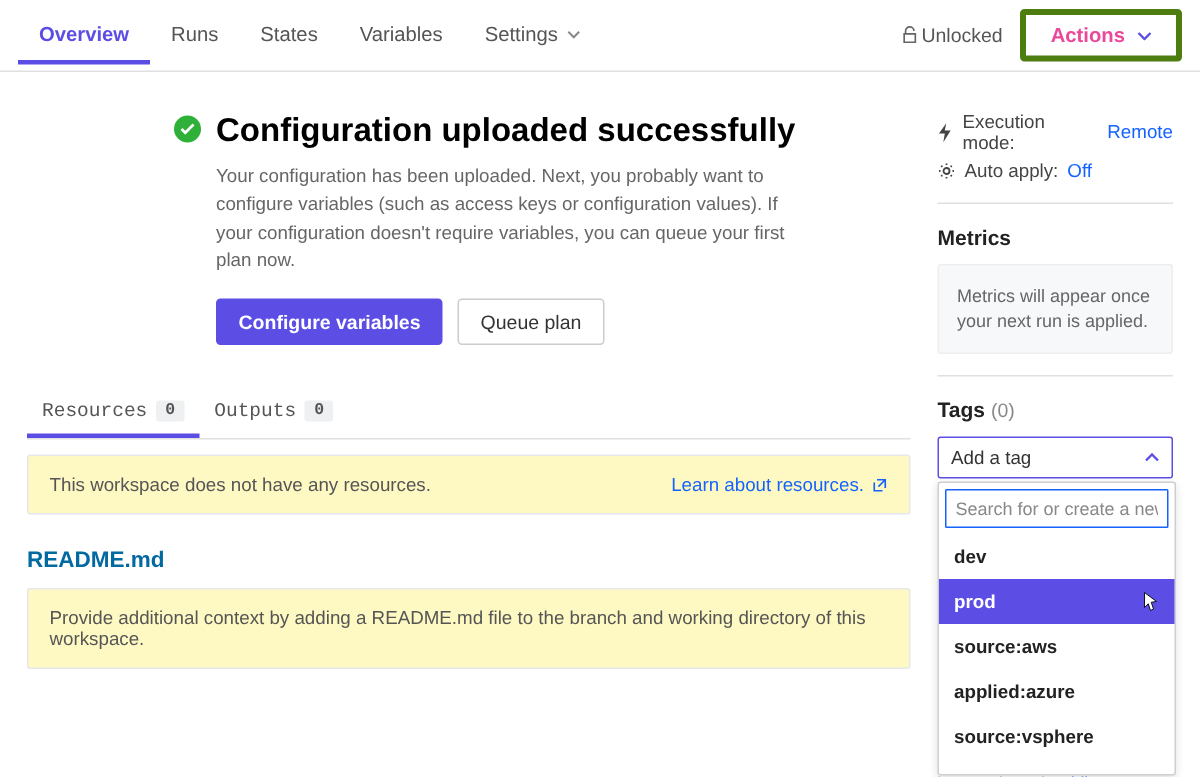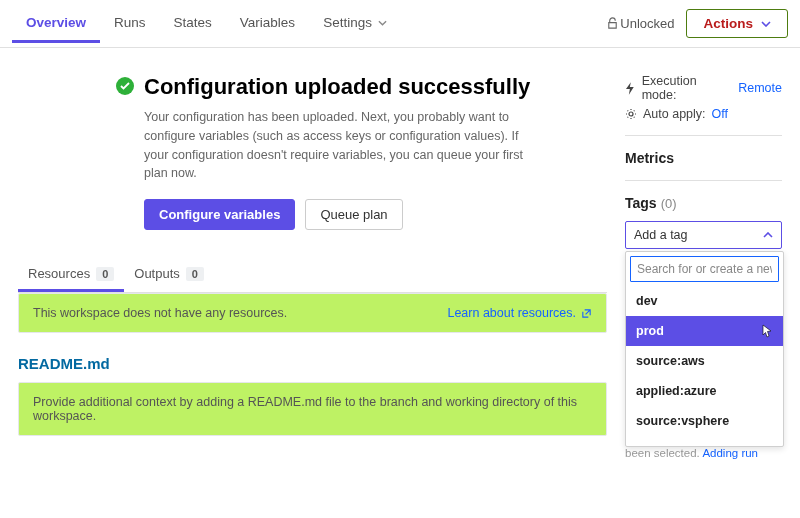--- a/index.html
+++ b/index.html
@@ -3,36 +3,36 @@
 <meta charset="utf-8">
 <style>
 * { box-sizing: border-box; margin: 0; padding: 0; }
 body { font-family: -apple-system, BlinkMacSystemFont, "Segoe UI", Helvetica, Arial, sans-serif; font-size: 13px; color: #333; background: #fff; width: 800px; height: 518px; overflow: hidden; }
 .tabs-row { display: flex; align-items: center; border-bottom: 1px solid #e0e0e0; padding: 0 12px; height: 48px; }
 .tabs-left { display: flex; gap: 0; }
 .tab { padding: 11px 14px 10px; font-size: 13.5px; color: #555; cursor: pointer; border-bottom: 3px solid transparent; }
 .tab.active { color: #5c4ee5; border-bottom-color: #5c4ee5; font-weight: 600; }
 .tabs-right { margin-left: auto; display: flex; align-items: center; gap: 12px; }
 .unlocked { display: flex; align-items: center; gap: 1px; color: #555; font-size: 13px; }
-.actions-btn { border: 1px solid #4d7c0f; border-radius: 3px; padding: 6px 16px; color: #b91c1c; font-weight: 600; font-size: 13.5px; display: flex; align-items: center; gap: 8px; cursor: pointer; background: #fff; }
+.actions-btn { border: 4px solid #4d7c0f; border-radius: 3px; padding: 6px 16px; color: #ec4899; font-weight: 600; font-size: 13.5px; display: flex; align-items: center; gap: 8px; cursor: pointer; background: #fff; }
 .layout { display: flex; }
 .main { flex: 1; padding: 26px 18px 0 18px; }
 .side { width: 175px; padding: 26px 18px 0 0; }
 .success-row { display: flex; gap: 10px; align-items: flex-start; margin-bottom: 8px; margin-left: 98px; }
 .check-icon { width: 18px; height: 18px; border-radius: 50%; background: #2eb039; display: flex; align-items: center; justify-content: center; color: #fff; font-size: 11px; flex-shrink: 0; margin-top: 3px; }
 .success-title { font-size: 22px; font-weight: 700; color: #000; }
 .success-desc { margin-left: 126px; font-size: 12.5px; color: #666; line-height: 1.5; max-width: 390px; margin-bottom: 16px; }
 .success-actions { margin-left: 126px; display: flex; gap: 10px; margin-bottom: 28px; }
 .btn-primary { background: #5c4ee5; color: #fff; border: 1px solid #5c4ee5; padding: 7px 14px; border-radius: 3px; font-size: 13px; font-weight: 600; cursor: pointer; }
 .btn-secondary { background: #fff; color: #333; border: 1px solid #ccc; padding: 7px 14px; border-radius: 3px; font-size: 13px; cursor: pointer; }
 .subtabs { display: flex; gap: 0; border-bottom: 1px solid #e0e0e0; margin-bottom: 0; }
-.subtab { padding: 8px 10px; font-size: 13px; color: #555; border-bottom: 3px solid transparent; display: flex; align-items: center; gap: 6px; cursor: pointer; }
+.subtab { padding: 8px 10px; font-size: 13px; color: #555; border-bottom: 3px solid transparent; display: flex; align-items: center; gap: 6px; cursor: pointer; font-family: Liberation Mono, monospace; }
 .subtab.active { border-bottom-color: #5c4ee5; font-weight: 500; }
 .badge { background: #eef0f2; color: #555; border-radius: 2px; padding: 1px 6px; font-size: 11px; font-weight: 600; }
-.notice-box { background: #bef264; border: 1px solid #e5e7eb; border-radius: 2px; padding: 12px 14px; display: flex; align-items: center; font-size: 12.5px; color: #555; margin-top: 0; }
+.notice-box { background: #fef9c3; border: 1px solid #e5e7eb; border-radius: 2px; padding: 12px 14px; display: flex; align-items: center; font-size: 12.5px; color: #555; margin-top: 10px; }
 .notice-box .link { margin-left: auto; color: #1563ff; display: flex; align-items: center; gap: 5px; }
 .readme-h { font-size: 15px; font-weight: 700; color: #0369a1; margin: 22px 0 10px; }
 .side-item { display: flex; align-items: center; gap: 6px; font-size: 12.5px; color: #444; margin-bottom: 5px; }
 .side-link { color: #1563ff; }
 .side-sep { border-top: 1px solid #e0e0e0; margin: 14px 0; }
 .side-h { font-size: 14px; font-weight: 700; color: #222; margin-bottom: 10px; }
 .metrics-box { background: #f7f8fa; border: 1px solid #eee; padding: 12px; font-size: 12px; color: #666; line-height: 1.4; border-radius: 2px; }
 .tags-h { display: flex; align-items: baseline; gap: 4px; }
 .tags-count { color: #888; font-weight: 400; font-size: 13px; }
 .tag-select { border: 1px solid #5c4ee5; border-radius: 2px; padding: 6px 8px; display: flex; align-items: center; font-size: 12.5px; color: #333; cursor: pointer; margin-top: 2px; }
@@ -137,20 +137,21 @@
     <div class="side-item">
       <svg width="12" height="12" viewBox="0 0 12 12">
           <circle cx="6" cy="6" r="2" fill="none" stroke="#444" stroke-width="1.2"></circle>
           <path d="M6 1v1M6 10v1M1 6h1M10 6h1M2.5 2.5l.7.7M8.8 8.8l.7.7M2.5 9.5l.7-.7M8.8 3.2l.7-.7" stroke="#444" stroke-width="1.2"></path>
         </svg>
       <span>Auto apply:</span>
       <a class="side-link">Off</a>
     </div>
     <div class="side-sep"></div>
     <div class="side-h">Metrics</div>
+    <div class="metrics-box">Metrics will appear once your next run is applied.</div>
     <div class="side-sep"></div>
     <div class="side-h tags-h">
       <span>Tags</span>
       <span class="tags-count">(0)</span>
     </div>
     <div class="tag-select">
       <span>Add a tag</span>
       <span class="chev">
         <svg width="10" height="6" viewBox="0 0 10 6">
             <path d="M1 5l4-4 4 4" stroke="#5c4ee5" stroke-width="1.6" fill="none"></path>

